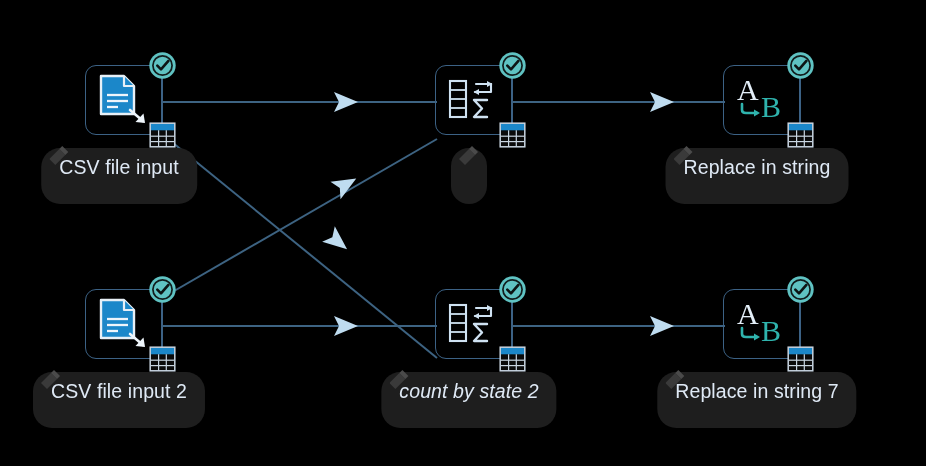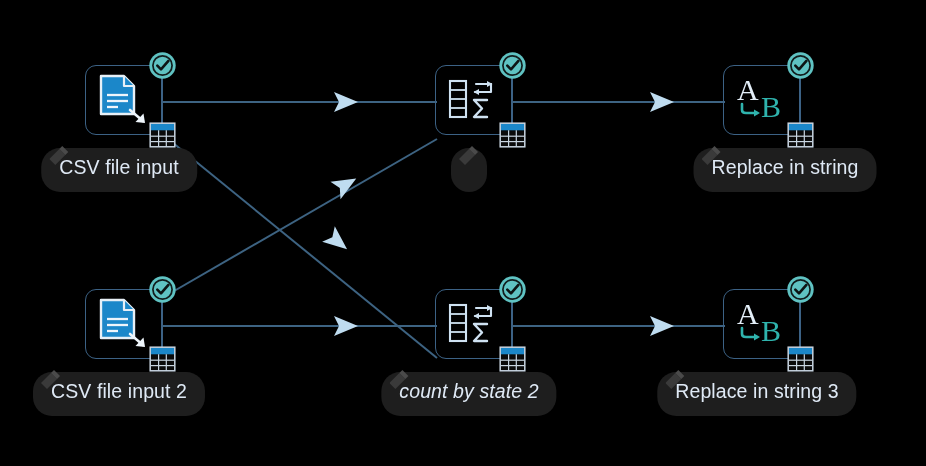--- a/index.html
+++ b/index.html
@@ -78,21 +78,21 @@
     left: 8px;
     top: 7px;
     width: 58px;
     height: 56px;
   }
   .node-icon svg { display: block; }
 
   
   .label-pill {
     position: absolute;
-    height: 44px;
+    height: 56px;
     border-radius: 19px;
     background: #1e1e1e;
     color: #dfe9f5;
     font-size: 19.5px;
     line-height: 38px;
     text-align: center;
     white-space: nowrap;
     padding: 0 18px;
     box-sizing: border-box;
     transform: translateX(-50%);
@@ -357,21 +357,21 @@
   </span>
 <span>CSV file input</span></div>
       <div class="label-pill" style="left: 469px; top: 148px;">
   <span class="pill-nub">
     <svg width="22" height="22" viewBox="0 0 22 22">
       <path d="M 0 14 L 10 4 L 16 10 L 6 20 Z" fill="#3a3a3a"></path>
       <path d="M 10 4 L 13 1 L 19 7 L 16 10 Z" fill="#4a4a4a"></path>
     </svg>
   </span>
 </div>
-      <div class="label-pill" style="left: 785px; top: 148px;">
+      <div class="label-pill" style="left: 757px; top: 148px;">
   <span class="pill-nub">
     <svg width="22" height="22" viewBox="0 0 22 22">
       <path d="M 0 14 L 10 4 L 16 10 L 6 20 Z" fill="#3a3a3a"></path>
       <path d="M 10 4 L 13 1 L 19 7 L 16 10 Z" fill="#4a4a4a"></path>
     </svg>
   </span>
 <span>Replace in string</span></div>
       <div class="label-pill" style="left: 119px; top: 372px; text-align: center;">
   <span class="pill-nub">
     <svg width="22" height="22" viewBox="0 0 22 22">
@@ -388,16 +388,16 @@
     </svg>
   </span>
 <span>count by state 2</span></div>
       <div class="label-pill" style="left: 757px; top: 372px;">
   <span class="pill-nub">
     <svg width="22" height="22" viewBox="0 0 22 22">
       <path d="M 0 14 L 10 4 L 16 10 L 6 20 Z" fill="#3a3a3a"></path>
       <path d="M 10 4 L 13 1 L 19 7 L 16 10 Z" fill="#4a4a4a"></path>
     </svg>
   </span>
-<span>Replace in string 3</span></div>
+<span>Replace in string 7</span></div>
     </div>
 
 </div>
 
 </body></html>

